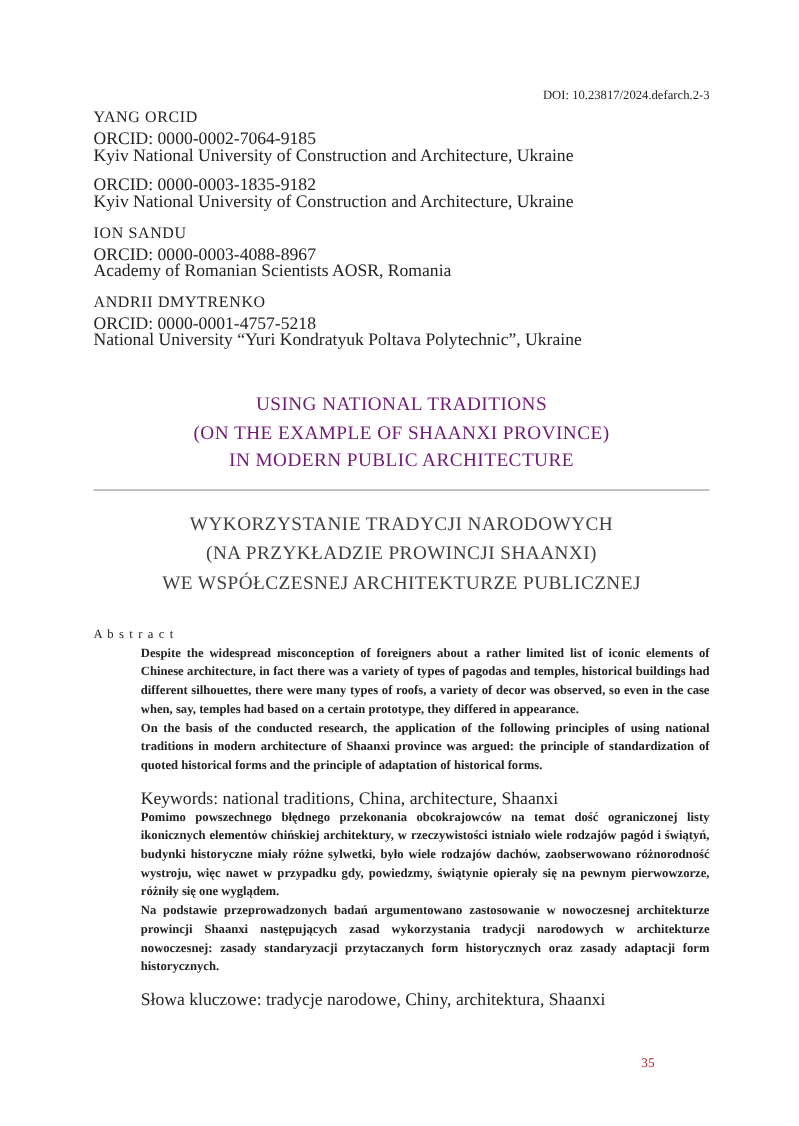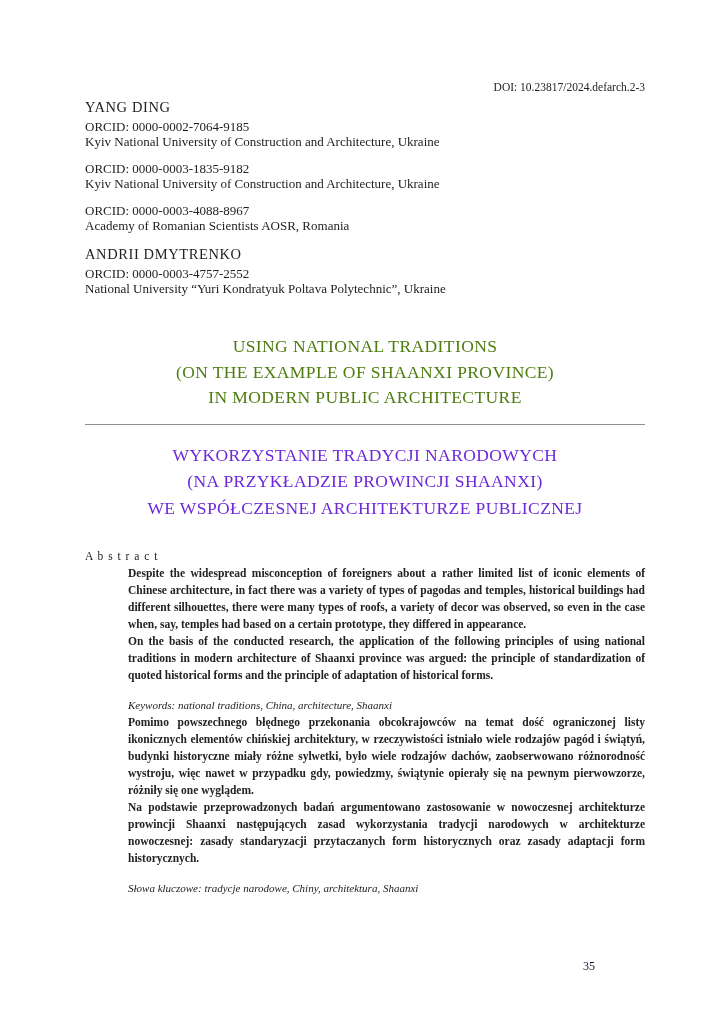--- a/index.html
+++ b/index.html
@@ -30,100 +30,100 @@
     margin: 0 0 4px 0;
   }
   .author-block { margin-top: 12px; }
   .author-name {
     font-size: 14.5px;
     letter-spacing: 0.6px;
     line-height: 18px;
     margin: 0 0 3px 0;
   }
   .author-meta {
-    font-size: 13px;
+    font-size: 16px;
     line-height: 15px;
     margin: 0;
   }
   .title-en {
     margin-top: 38px;
     text-align: center;
     font-size: 17.5px;
     line-height: 25.5px;
     letter-spacing: 0.4px;
-    color: #4d7c0f;
+    color: #701a75;
   }
   .rule {
     border: none;
     border-top: 1px solid #8f8f93;
     margin: 13px 0 0 0;
   }
   .title-pl {
     margin-top: 17px;
     text-align: center;
     font-size: 17.5px;
     line-height: 26.5px;
     letter-spacing: 0.4px;
-    color: #6d28d9;
+    color: #404040;
   }
   .section-label {
     font-size: 11.5px;
     letter-spacing: 1px;
     margin: 0 0 3px 0;
   }
   .abstract-label { margin-top: 29px; }
   .stresz-label { margin-top: 31px; }
   .body-text {
     margin-left: 43px;
     font-size: 11.5px;
     line-height: 17px;
     text-align: justify;
   }
   .body-text p { margin: 0; font-weight: bold; }
   .keywords {
     margin: 13px 0 0 43px;
-    font-size: 11px;
+    font-size: 16px;
     line-height: 17px;
-    font-style: italic;
   }
   .page-number {
     position: absolute;
     right: 81px;
     top: 959px;
     font-size: 12px;
-    color: #0f172a;
+    color: #b91c1c;
   }
 </style>
 </head>
 <body>
 
 <div class="page">
   <div class="content">
 
     <p class="doi">DOI: 10.23817/2024.defarch.2-3</p>
 
     <div class="author-block" style="margin-top:0;">
-      <p class="author-name">YANG DING</p>
+      <p class="author-name">YANG ORCID</p>
       <p class="author-meta">ORCID: 0000-0002-7064-9185</p>
       <p class="author-meta">Kyiv National University of Construction and Architecture, Ukraine</p>
     </div>
 
     <div class="author-block">
       <p class="author-meta">ORCID: 0000-0003-1835-9182</p>
       <p class="author-meta">Kyiv National University of Construction and Architecture, Ukraine</p>
     </div>
 
     <div class="author-block">
+      <p class="author-name">ION SANDU</p>
       <p class="author-meta">ORCID: 0000-0003-4088-8967</p>
       <p class="author-meta">Academy of Romanian Scientists AOSR, Romania</p>
     </div>
 
     <div class="author-block">
       <p class="author-name">ANDRII DMYTRENKO</p>
-      <p class="author-meta">ORCID: 0000-0003-4757-2552</p>
+      <p class="author-meta">ORCID: 0000-0001-4757-5218</p>
       <p class="author-meta">National University “Yuri Kondratyuk Poltava Polytechnic”, Ukraine</p>
     </div>
 
     <div class="title-en">
       <div>USING NATIONAL TRADITIONS</div>
       <div>(ON THE EXAMPLE OF SHAANXI PROVINCE)</div>
       <div>IN MODERN PUBLIC ARCHITECTURE</div>
     </div>
 
     <hr class="rule">

